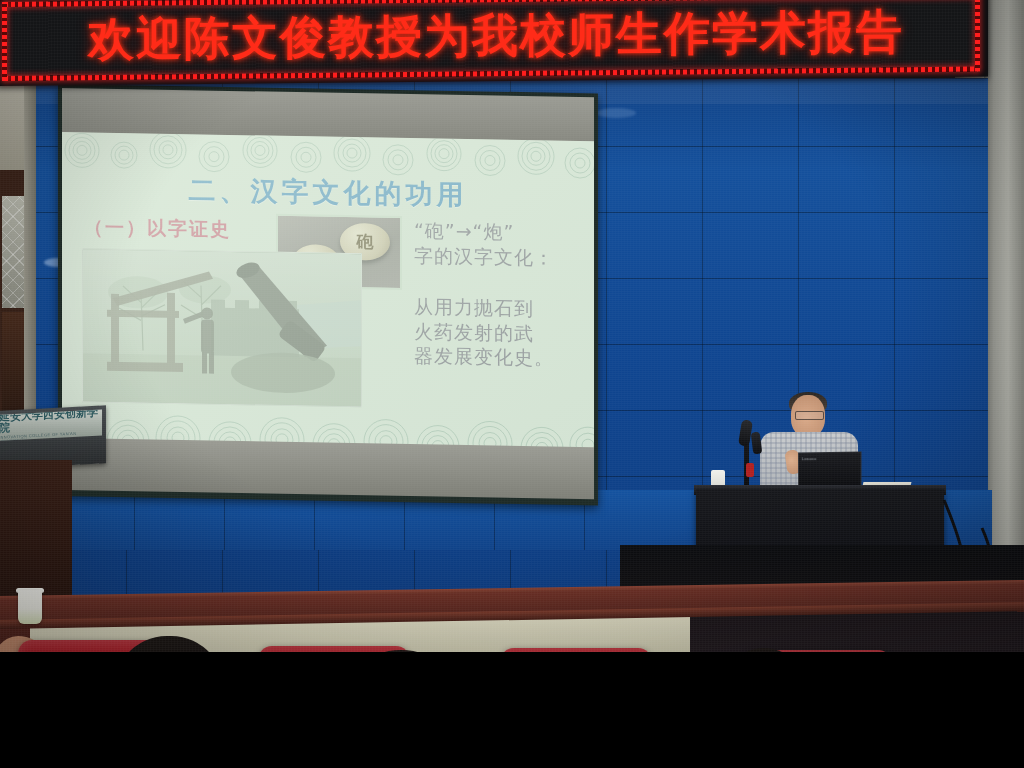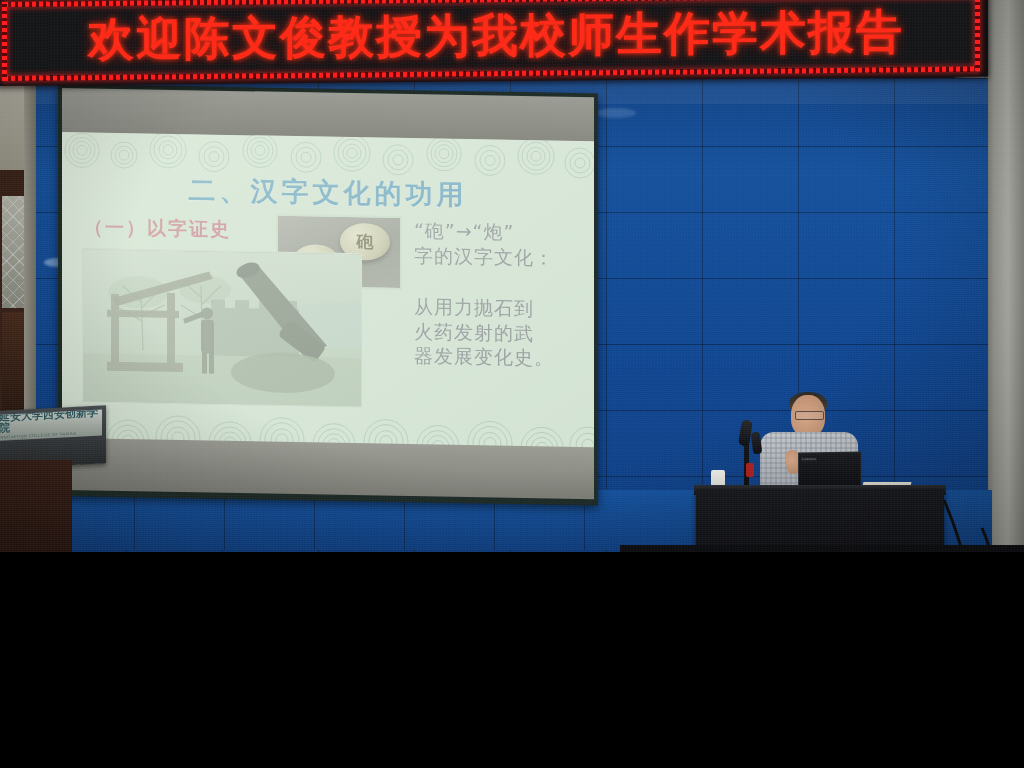--- a/index.html
+++ b/index.html
@@ -1,19 +1,19 @@
 <!DOCTYPE html>
 <html><head>
 <meta charset="utf-8">
 <style>
   html,body{margin:0;padding:0;background:#000;}
   body{font-family:"Liberation Sans","DejaVu Sans",sans-serif;}
 
   #scene{
-    position:relative;width:1024px;height:552px;overflow:hidden;
+    position:relative;width:1024px;height:652px;overflow:hidden;
     background:#1b1c1e;
   }
 
   
   .wall-grey{
     position:absolute;background:#8d8e88;
   }
   #wall-right-column{
     left:984px;top:0;width:40px;height:600px;
     background:linear-gradient(90deg,#6e6f6a 0%,#9c9d96 25%,#b4b5ad 60%,#8a8b84 100%);

